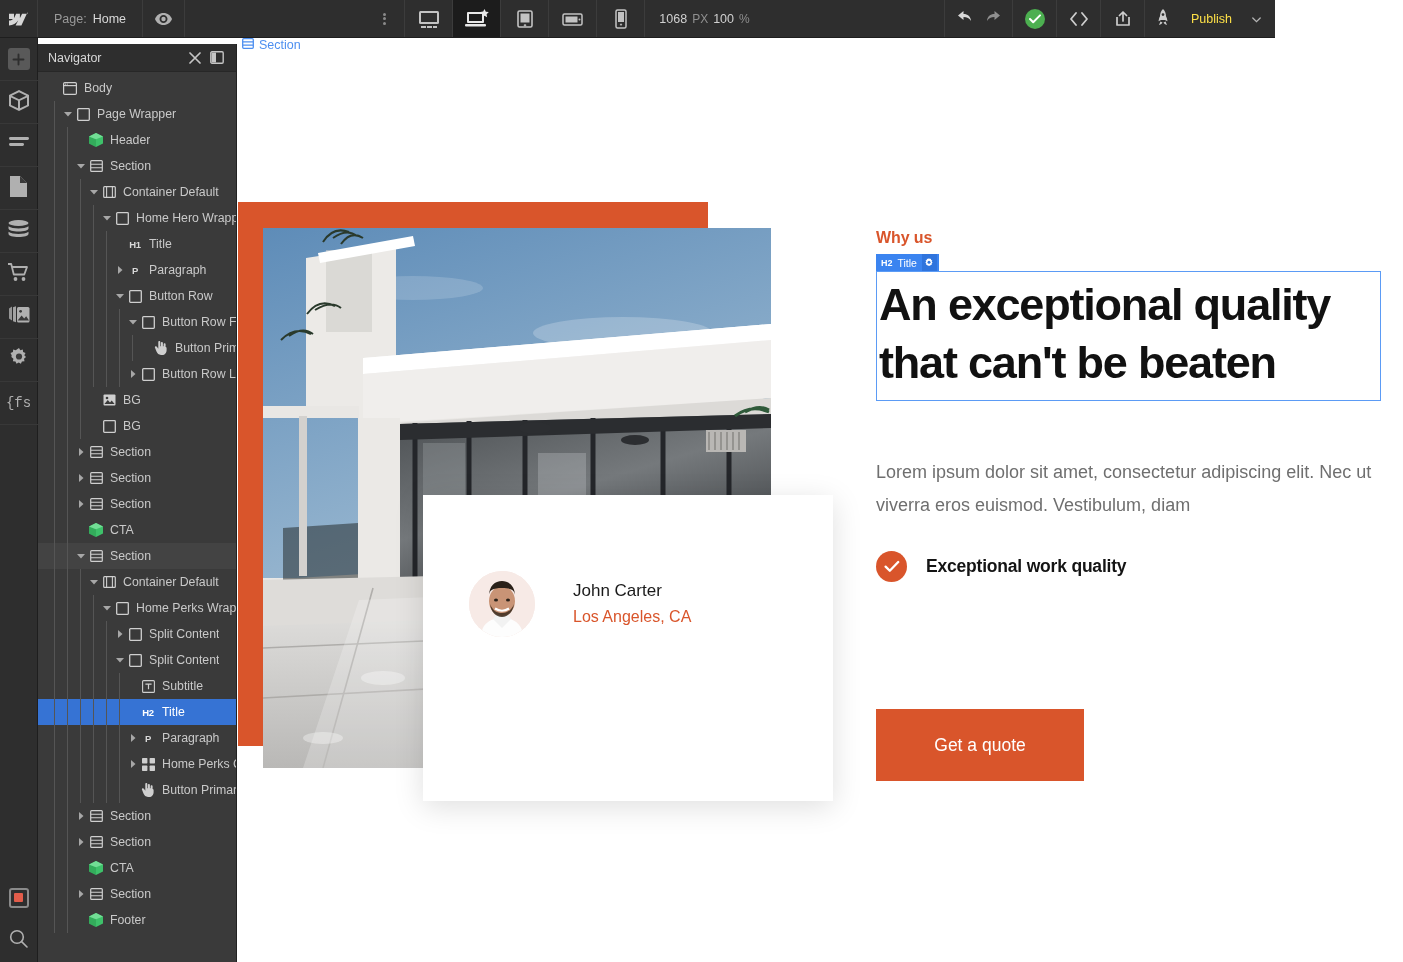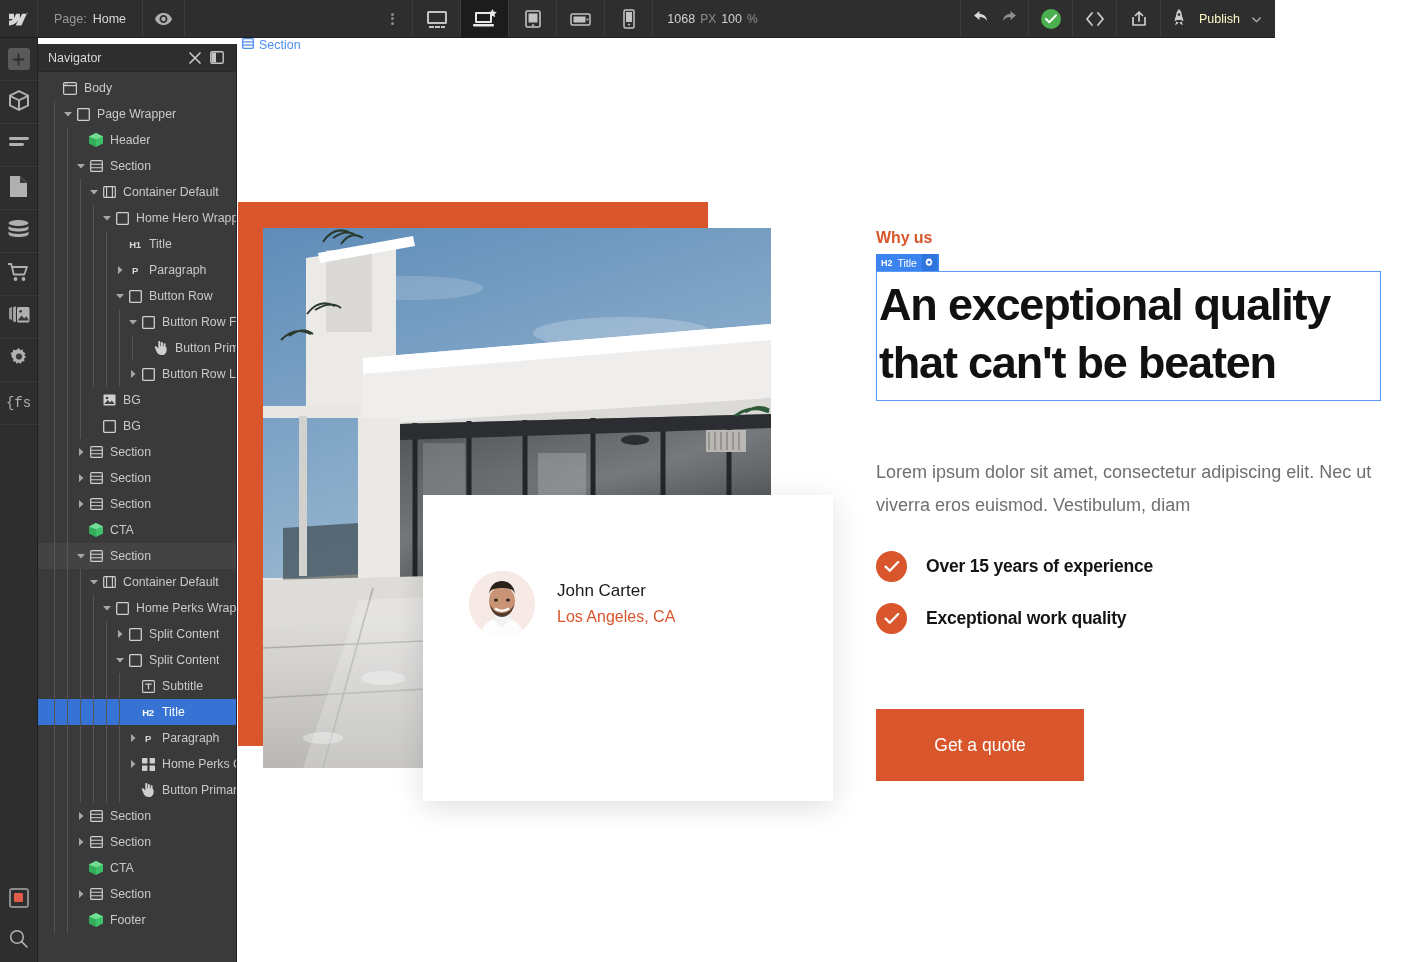--- a/index.html
+++ b/index.html
@@ -53,21 +53,21 @@
     display: flex; align-items: center; gap: 5px;
     padding: 0 14px; white-space: nowrap; color: #d0d0d0;
   }
   .tb-zoom .unit { color: #8f8f8f; font-size: 12px; }
   .tb-right { display: flex; align-items: stretch; }
   .tb-btn {
     min-width: 44px; display: flex; align-items: center; justify-content: center;
     border-left: 1px solid #3c3c3c; color: #cdcdcd; cursor: pointer; gap: 6px;
   }
   .tb-undo { min-width: 68px; gap: 10px; }
-  .tb-publish { padding: 0 14px 0 10px; gap: 12px; color: #fef9c3; }
+  .tb-publish { padding: 0 14px 0 10px; gap: 20px; color: #fde047; }
   .check-circle {
     width: 20px; height: 20px; border-radius: 50%; background: #4caf50;
     display: flex; align-items: center; justify-content: center;
   }
 
   
   .rail {
     position: absolute; left: 0; top: 38px; width: 38px; height: 924px;
     background: #2e2e2e; border-right: 1px solid #1e1e1e;
     display: flex; flex-direction: column; align-items: center;
@@ -153,21 +153,21 @@
 
   .testimonial {
     position: absolute; left: 186px; top: 457px; width: 410px; height: 306px;
     background: #fff; box-shadow: 0 6px 28px rgba(0,0,0,.13);
     padding: 50px 46px 0 46px;
   }
   .quote {
     font-size: 21.5px; line-height: 33px; font-weight: 700; color: #1a1a1a;
     letter-spacing: -.2px;
   }
-  .person { display: flex; align-items: center; gap: 22px; margin-top: 26px; }
+  .person { display: flex; align-items: center; gap: 38px; margin-top: 26px; }
   .avatar {
     width: 66px; height: 66px; border-radius: 50%; overflow: hidden;
     background: #f6e9e5; flex: none;
   }
   .avatar svg { display:block; width:100%; height:100%; }
   .pname { font-size: 17px; color: #1a1a1a; line-height: 26px; }
   .ploc { font-size: 16px; color: #d9552b; line-height: 26px; }
 
   
   .right-col { position: absolute; left: 639px; top: 190px; width: 520px; }
@@ -1206,28 +1206,20 @@
 
         <div class="lead">Lorem ipsum dolor sit amet, consectetur adipiscing elit. Nec ut viverra eros euismod. Vestibulum, diam</div>
 
         <div class="perks" id="perks">
             <div class="perk">
               <span class="perk-ico">
                 <svg width="16" height="13" viewBox="0 0 16 13">
                   <path d="M1.6 6.6L5.8 10.8 14.2 2" stroke="#fff" stroke-width="2.3" fill="none" stroke-linecap="round" stroke-linejoin="round"></path>
                 </svg>
               </span>
-              <span class="perk-txt">Over 15 years of experience</span>
-            </div>
-            <div class="perk">
-              <span class="perk-ico">
-                <svg width="16" height="13" viewBox="0 0 16 13">
-                  <path d="M1.6 6.6L5.8 10.8 14.2 2" stroke="#fff" stroke-width="2.3" fill="none" stroke-linecap="round" stroke-linejoin="round"></path>
-                </svg>
-              </span>
               <span class="perk-txt">Exceptional work quality</span>
             </div>
           </div>
 
         <button class="cta-btn">Get a quote</button>
       </div>
     </div>
   </div>
 </div>
 

